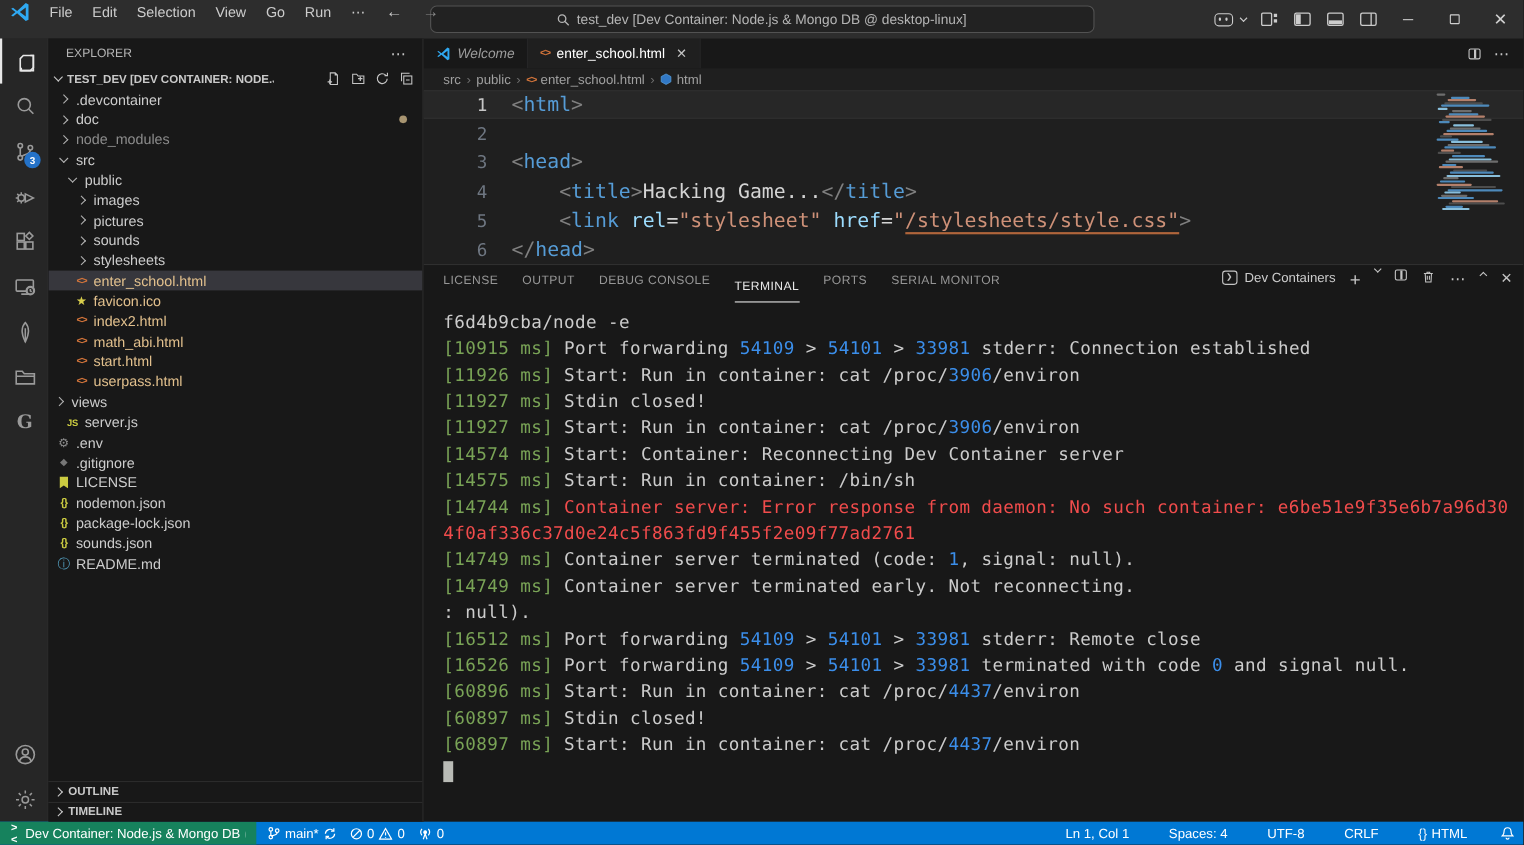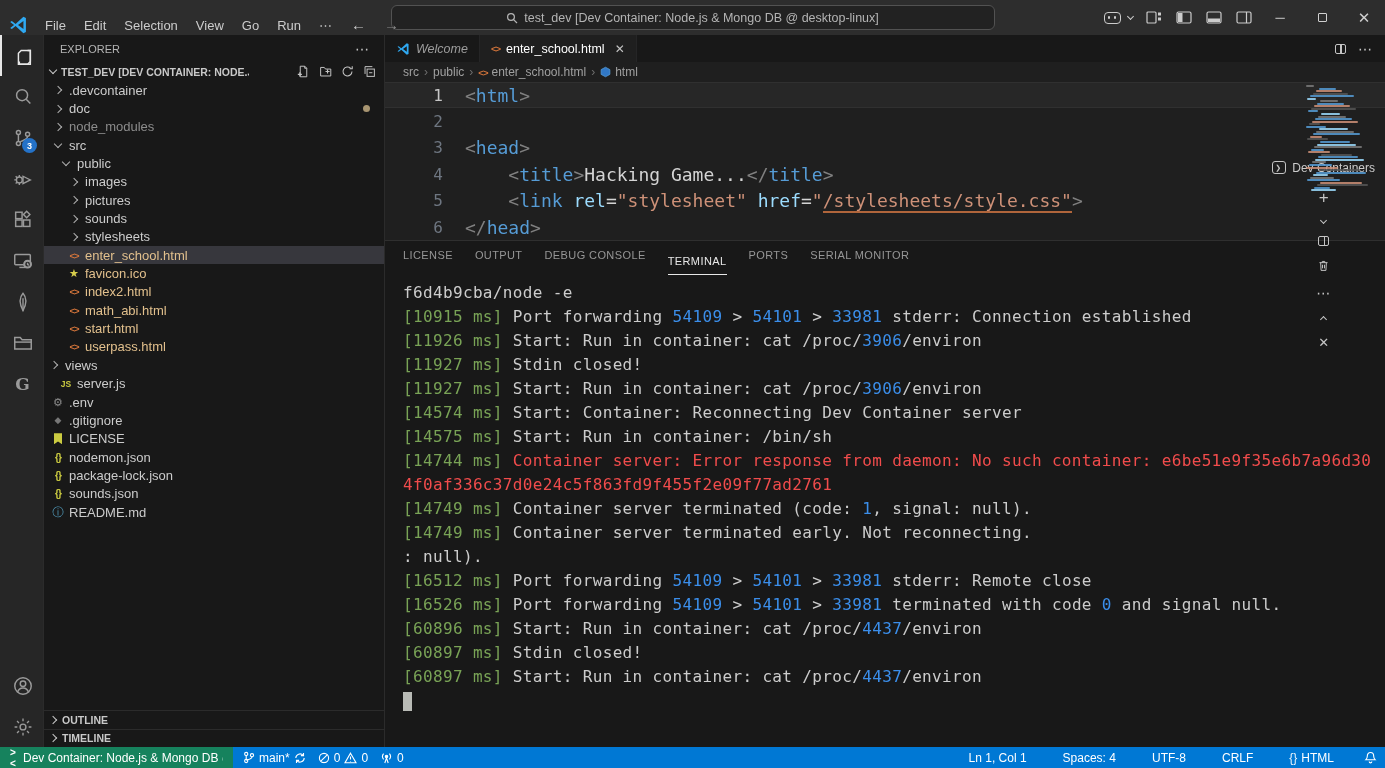--- a/index.html
+++ b/index.html
@@ -1,21 +1,21 @@
 <!DOCTYPE html>
 <html><head>
 <meta charset="utf-8">
 <style>
   * { margin:0; padding:0; box-sizing:border-box; }
   html,body { width:1385px; height:768px; overflow:hidden; background:#1f1f1f;
     font-family:"Liberation Sans", sans-serif; }
   .window { width:1385px; height:768px; display:flex; flex-direction:column; position:relative; }
 
   
-  .titlebar { height:35px; background:#2d2d2d; display:flex; align-items:flex-end; position:relative; flex:0 0 35px; }
+  .titlebar { height:35px; background:#2d2d2d; display:flex; align-items:flex-start; position:relative; flex:0 0 35px; }
   .tb-left { display:flex; align-items:center; gap:2px; padding-left:8px; z-index:2; }
   .vsc-logo { width:20px; height:20px; margin-right:6px; }
   .menu-item { color:#cccccc; font-size:13px; padding:4px 9px; border-radius:5px; cursor:default; }
   .nav-arrow { color:#cccccc; font-size:15px; padding:2px 8px; }
   .nav-arrow.dim { color:#8a8a8a; }
   .searchbox { position:absolute; left:50%; top:5px; transform:translateX(-50%); width:604px; height:25px;
     background:#222222; border:1px solid #525252; border-radius:6px; display:flex; align-items:center;
     justify-content:center; gap:6px; color:#b4b4b4; font-size:12.5px; z-index:1; }
   .tb-right { margin-left:auto; display:flex; align-items:center; z-index:2; }
   .tb-ic { width:30px; height:30px; display:flex; align-items:center; justify-content:center; color:#cccccc; }
@@ -94,21 +94,21 @@
   .tok-stru { color:#ce9178; border-bottom:2px solid #b0653b; }
   .minimap { position:absolute; top:3px; right:22px; width:58px; }
   .minimap div { height:2px; margin-bottom:0.55px; border-radius:1px; opacity:0.85; }
 
   
   .panel { flex:1; display:flex; flex-direction:column; background:#181818; border-top:1px solid #2f2f2f; min-height:0; }
   .panel-header { height:28px; flex:0 0 28px; display:flex; align-items:center; padding:0 10px 0 18px; }
   .panel-tabs { display:flex; gap:22px; height:100%; align-items:center; }
   .ptab { font-size:11px; color:#969696; letter-spacing:0.4px; height:100%; display:flex; align-items:center; border-bottom:1px solid transparent; }
   .ptab.active { color:#e7e7e7; border-bottom:1px solid #e7e7e7;margin-top:12px; }
-  .panel-right { margin-left:auto; display:flex; align-items:center; gap:13px; color:#c5c5c5;flex-direction:column; }
+  .panel-right { margin-left:auto; display:flex; align-items:flex-start; gap:13px; color:#c5c5c5; }
   .term-sel { display:flex; align-items:center; gap:6px; font-size:12px; color:#cccccc; }
   .term-ic { width:14px; height:13px; border:1.1px solid #c5c5c5; border-radius:3px; font-size:7px; display:flex; align-items:center; justify-content:flex-start; padding-left:2px; color:#c5c5c5; }
   .plus { font-size:17px; font-weight:300; } .dots { font-size:14px; letter-spacing:1px; } .pclose { font-size:13px; }
   .term { flex:1; padding:12px 0 0 18px; font-family:"DejaVu Sans Mono", monospace; font-size:16px;
     letter-spacing:0.35px; line-height:24px; color:#cccccc; overflow:hidden; }
   .tl { white-space:pre; height:24px; }
   .t-g { color:#79a356; } .t-b { color:#3b8eea; } .t-w { color:#cccccc; } .t-r { color:#f14c4c; }
   .cursor-block { display:inline-block; width:9px; height:19px; background:#b9bbb6; vertical-align:middle; }
 
   

